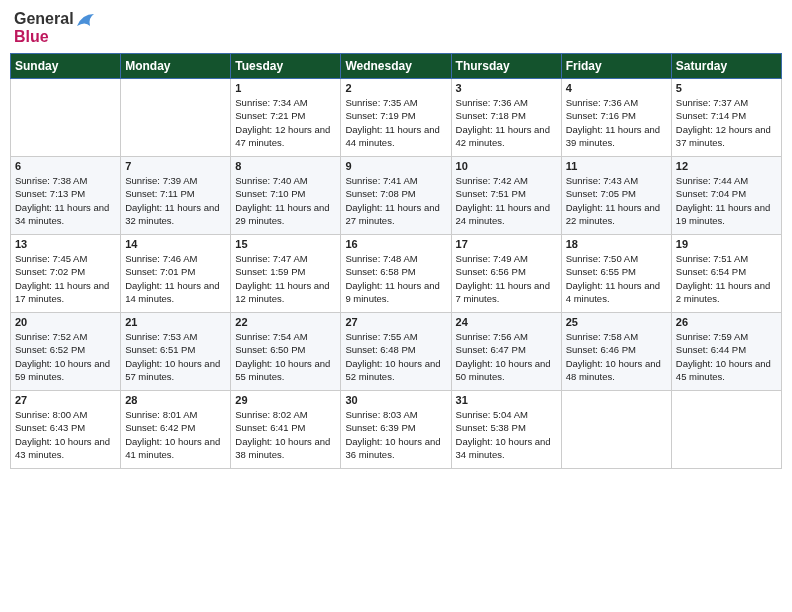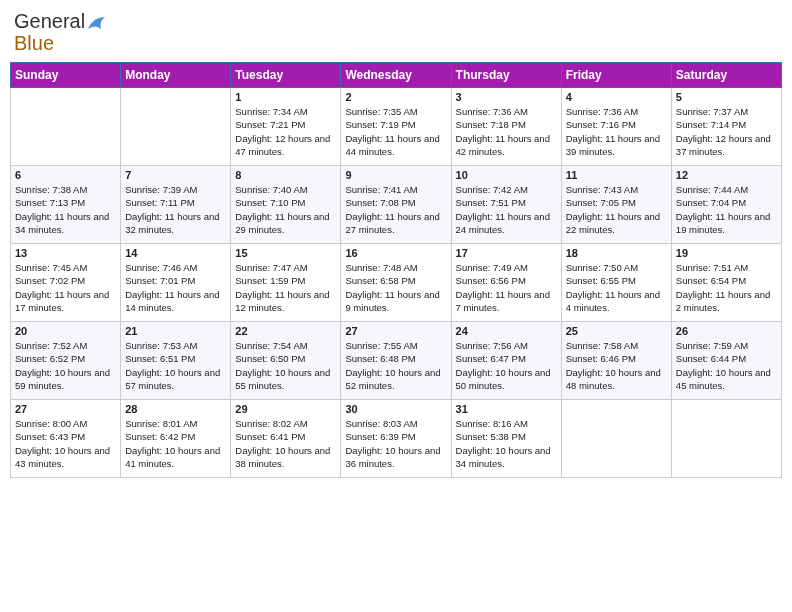--- a/index.html
+++ b/index.html
@@ -32,21 +32,21 @@
     .location {
       font-size: 14px;
       color: #444;
     }
     .calendar {
       width: 100%;
       border-collapse: collapse;
       border: 1px solid #ccc;
     }
     .calendar th {
-      background: #a21caf;
+      background: #14532d;
       color: #fff;
       font-size: 12px;
       font-weight: bold;
       padding: 5px 4px;
       border: 1px solid #3a6aaa;
       text-align: left;
     }
     .calendar td {
       vertical-align: top;
       padding: 3px 4px;
@@ -73,25 +73,25 @@
       background: #f9f9f9;
     }
   </style>
 </head>
 <body>
 
 <div class="header">
   <div class="logo">
   <div>
     <div style="display:flex; align-items:center; gap:2px;">
-      <div style="font-size:20px; font-weight:normal; color:#1a1a2e; line-height:1.1;">
+      <div style="font-size:16px; font-weight:bold; color:#1a1a2e; line-height:1.1;">
         <div><span style="color:#333;">General</span><svg width="18" height="14" viewBox="0 0 18 14" style="vertical-align:middle; margin-left:2px;">
                 <path d="M1 13 Q6 1 18 1 Q12 5 14 13 Q9 8 1 13Z" fill="#4a90d9"></path>
               </svg></div>
-        <div style="color:#a16207;">Blue</div>
+        <div style="color:#be185d;">Blue</div>
       </div>
     </div>
   </div>
 </div>
   <div class="title-section">
     <div class="month-title"></div>
     <div class="location"></div>
   </div>
 </div>
 
@@ -355,21 +355,21 @@
         <span class="day-number">30</span>
         <div class="day-info">
           <div>Sunrise: 8:03 AM</div>
           <div>Sunset: 6:39 PM</div>
           <div>Daylight: 10 hours and 36 minutes.</div>
         </div>
       </td>
         <td>
         <span class="day-number">31</span>
         <div class="day-info">
-          <div>Sunrise: 8:16 AM</div>
+          <div>Sunrise: 5:04 AM</div>
           <div>Sunset: 5:38 PM</div>
           <div>Daylight: 10 hours and 34 minutes.</div>
         </div>
       </td>
         <td class="empty-cell"></td>
         <td class="empty-cell"></td>
       </tr>
     </tbody>
 </table>
 

